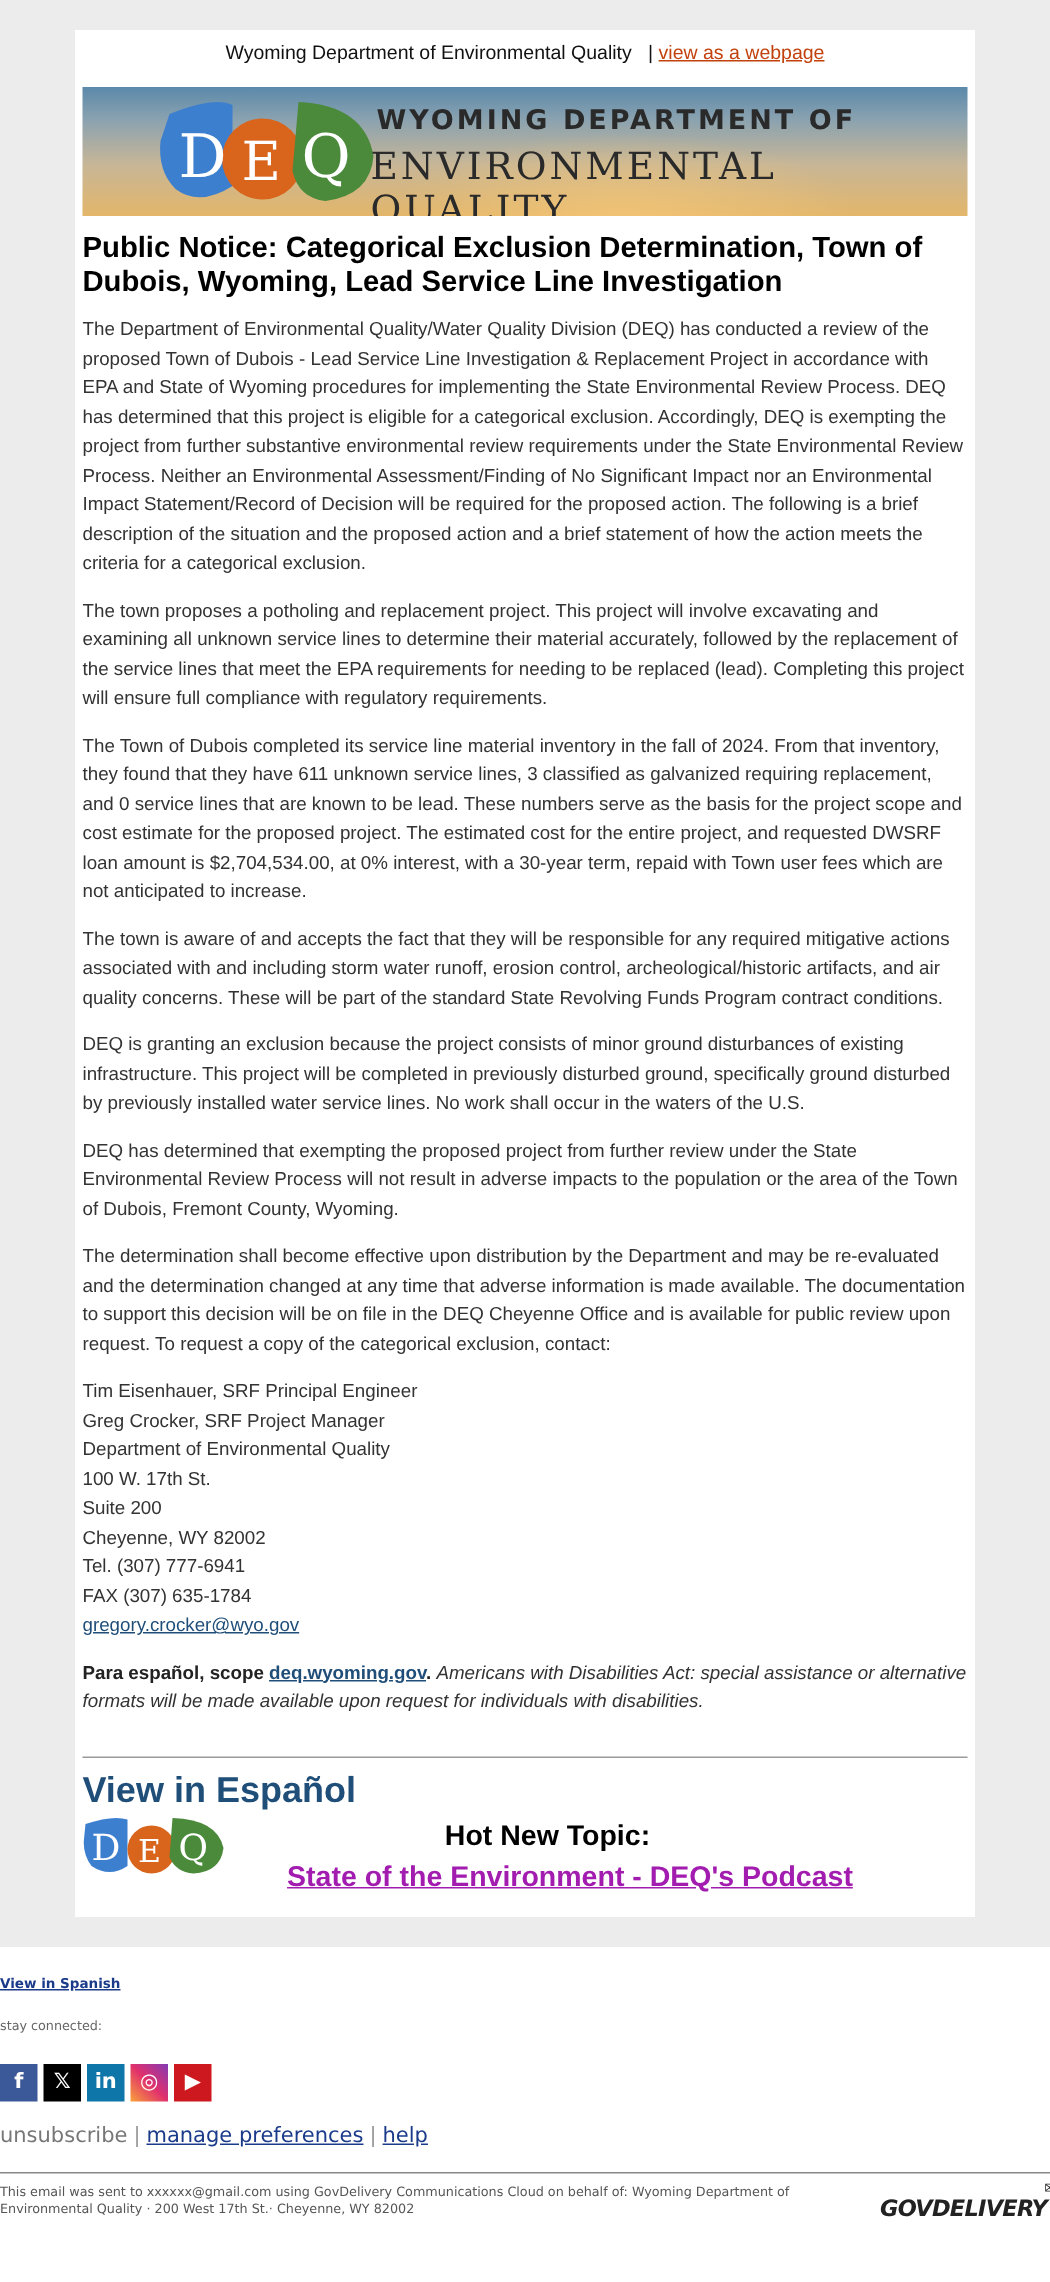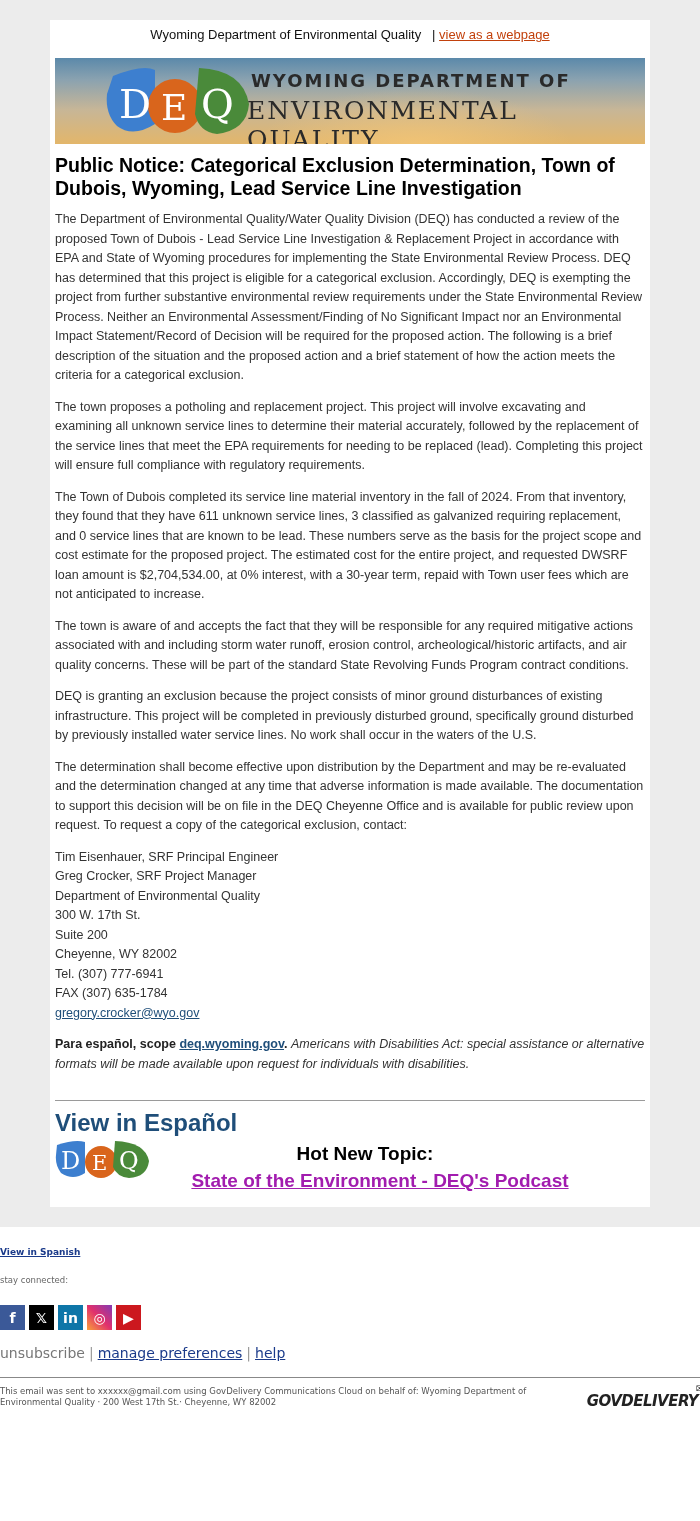--- a/index.html
+++ b/index.html
@@ -76,27 +76,28 @@
       <div class="banner-text-bot">ENVIRONMENTAL QUALITY</div>
     </div>
 
     <h1>Public Notice: Categorical Exclusion Determination, Town of Dubois, Wyoming, Lead Service Line Investigation</h1>
 
     <p class="body">The Department of Environmental Quality/Water Quality Division (DEQ) has conducted a review of the proposed Town of Dubois - Lead Service Line Investigation &amp; Replacement Project in accordance with EPA and State of Wyoming procedures for implementing the State Environmental Review Process. DEQ has determined that this project is eligible for a categorical exclusion. Accordingly, DEQ is exempting the project from further substantive environmental review requirements under the State Environmental Review Process. Neither an Environmental Assessment/Finding of No Significant Impact nor an Environmental Impact Statement/Record of Decision will be required for the proposed action. The following is a brief description of the situation and the proposed action and a brief statement of how the action meets the criteria for a categorical exclusion.</p>
     <p class="body">The town proposes a potholing and replacement project. This project will involve excavating and examining all unknown service lines to determine their material accurately, followed by the replacement of the service lines that meet the EPA requirements for needing to be replaced (lead). Completing this project will ensure full compliance with regulatory requirements.</p>
     <p class="body">The Town of Dubois completed its service line material inventory in the fall of 2024. From that inventory, they found that they have 611 unknown service lines, 3 classified as galvanized requiring replacement, and 0 service lines that are known to be lead. These numbers serve as the basis for the project scope and cost estimate for the proposed project. The estimated cost for the entire project, and requested DWSRF loan amount is $2,704,534.00, at 0% interest, with a 30-year term, repaid with Town user fees which are not anticipated to increase.</p>
     <p class="body">The town is aware of and accepts the fact that they will be responsible for any required mitigative actions associated with and including storm water runoff, erosion control, archeological/historic artifacts, and air quality concerns. These will be part of the standard State Revolving Funds Program contract conditions.</p>
     <p class="body">DEQ is granting an exclusion because the project consists of minor ground disturbances of existing infrastructure. This project will be completed in previously disturbed ground, specifically ground disturbed by previously installed water service lines. No work shall occur in the waters of the U.S.</p>
+    <p class="body">DEQ has determined that exempting the proposed project from further review under the State Environmental Review Process will not result in adverse impacts to the population or the area of the Town of Dubois, Fremont County, Wyoming.</p>
     <p class="body">The determination shall become effective upon distribution by the Department and may be re-evaluated and the determination changed at any time that adverse information is made available. The documentation to support this decision will be on file in the DEQ Cheyenne Office and is available for public review upon request. To request a copy of the categorical exclusion, contact:</p>
 
     <div>
       <span class="contact-line">Tim Eisenhauer, SRF Principal Engineer</span>
       <span class="contact-line">Greg Crocker, SRF Project Manager</span>
       <span class="contact-line">Department of Environmental Quality</span>
-      <span class="contact-line">300 W. 17th St.</span>
+      <span class="contact-line">100 W. 17th St.</span>
       <span class="contact-line">Suite 200</span>
       <span class="contact-line">Cheyenne, WY 82002</span>
       <span class="contact-line">Tel. (307) 777-6941</span>
       <span class="contact-line">FAX (307) 635-1784</span>
       <a href="#" class="contact-line link">gregory.crocker@wyo.gov</a>
     </div>
 
     <p class="spanish-note">
       <b>Para español, scope</b>
       <a href="#" class="link" style="font-weight:bold">deq.wyoming.gov</a><b>.</b>

